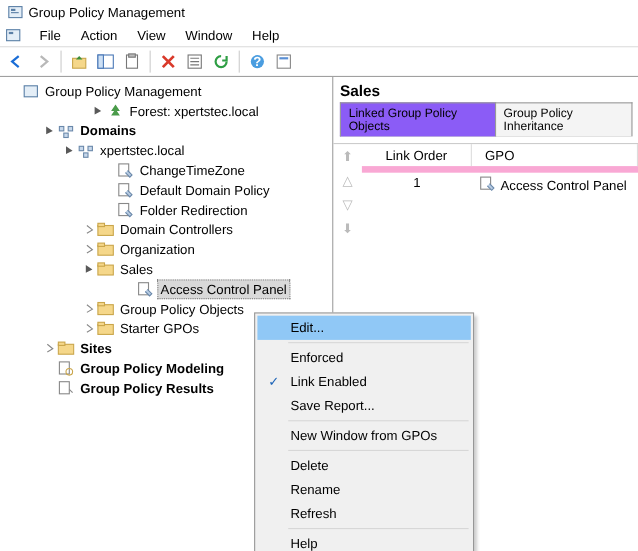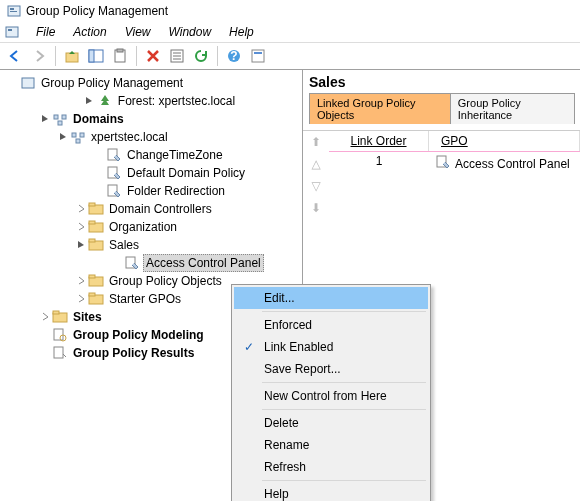--- a/index.html
+++ b/index.html
@@ -6,21 +6,21 @@
 body { background: #fff; width: 580px; height: 501px; overflow: hidden; position: relative; }
 
 
 .title-bar { height: 22px; display: flex; align-items: center; padding: 0 6px; background: #fff; }
 .title-bar .app-icon { width: 16px; height: 16px; margin-right: 4px; }
 .title-bar .title { font-size: 12px; }
 
 
 .menu-bar { height: 20px; display: flex; align-items: center; padding: 0 4px; gap: 2px; }
 .menu-bar .mb-icon { width: 16px; height: 16px; margin-right: 6px; }
-.menu-bar .menu-item { padding: 2px 8px; cursor: default; font-style: italic; }
+.menu-bar .menu-item { padding: 2px 8px; cursor: default; }
 
 
 .toolbar { height: 28px; border-top: 1px solid #ddd; border-bottom: 1px solid #a0a0a0; display: flex; align-items: center; padding: 0 4px; gap: 2px; }
 .toolbar .tb-btn { width: 22px; height: 22px; display: flex; align-items: center; justify-content: center; cursor: default; }
 .toolbar .sep { width: 1px; height: 20px; background: #ccc; margin: 0 3px; }
 
 
 .main { display: flex; height: calc(100% - 70px); }
 
 
@@ -36,23 +36,23 @@
 .indent-4 { padding-left: 54px; text-align: center; }
 .indent-5 { padding-left: 72px; }
 .indent-6 { padding-left: 90px; }
 .indent-7 { padding-left: 108px; }
 
 
 .detail-panel { flex: 1; border-top: none; display:flex; flex-direction:column; }
 .detail-header { padding: 4px 6px 6px 6px; border-bottom: 1px solid #ccc; }
 .detail-header h2 { font-size: 14px; font-weight: bold; margin-bottom: 2px; }
 .tabs { display: flex; border-bottom: 1px solid #999; }
-.tab { font-size: 11px; padding: 3px 7px 3px 7px; border: 1px solid #999; border-bottom: none; background: #fdba74; margin-right: -1px; position: relative; top: 1px; cursor: default; }
+.tab { font-size: 11px; padding: 3px 7px 3px 7px; border: 1px solid #999; border-bottom: none; background: #8b5cf6; margin-right: -1px; position: relative; top: 1px; cursor: default; }
 .tab.inactive { background: #f4f4f4; top: 1px; }
-.table-head { display: flex; border-bottom: 1px solid #f9a8d4; text-decoration: underline; }
+.table-head { display: flex; border-bottom: 6px solid #f9a8d4; }
 .table-head .col { border-right: 1px solid #ddd; padding: 3px 12px; font-size: 12px; }
 .table-row { display: flex; }
 .table-row .cell { padding: 2px 6px; }
 .arrow-btns { width: 26px; display:flex; flex-direction:column; align-items:center; gap:8px; padding-top:4px; }
 .arrow-btns .ab { width:18px; height:14px; color:#bbb; display:flex; align-items:center; justify-content:center; }
 .table-body { display:flex; }
 .table-content { flex:1; }
 
 
 .context-menu { position: absolute; left: 231px; top: 284px; width: 200px; background: #f0f0f0; border: 1px solid #979797; box-shadow: 3px 3px 3px rgba(0,0,0,.2); padding: 2px; }
@@ -386,21 +386,21 @@
     </div>
   <div class="cm-item">
       <span class="cm-check">✓</span>
       <span>Link Enabled</span>
     </div>
   <div class="cm-item">
       <span>Save Report...</span>
     </div>
   <div class="cm-sep"></div>
   <div class="cm-item">
-      <span>New Control from Here</span>
+      <span>New Window from GPOs</span>
     </div>
   <div class="cm-sep"></div>
   <div class="cm-item">
       <span>Delete</span>
     </div>
   <div class="cm-item">
       <span>Rename</span>
     </div>
   <div class="cm-item">
       <span>Refresh</span>

